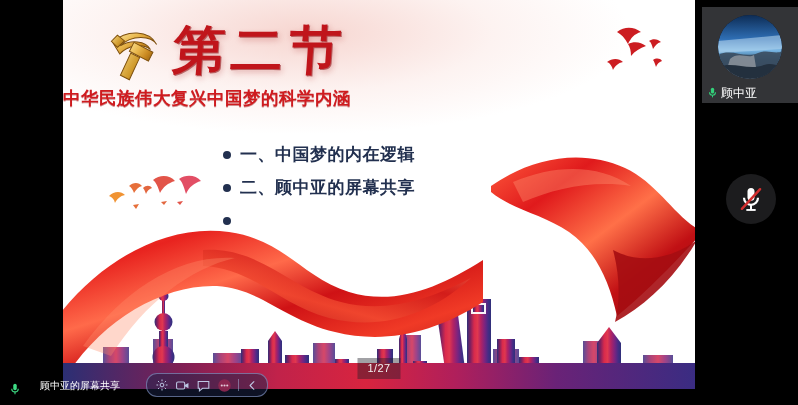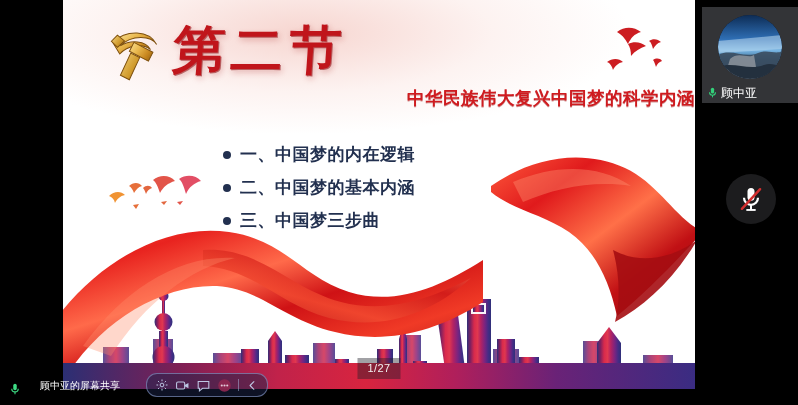--- a/index.html
+++ b/index.html
@@ -28,21 +28,21 @@
     position:absolute;left:110px;top:6px;
     font-family:"DejaVu Serif","Liberation Serif",serif;
     font-size:52px;font-weight:700;letter-spacing:6px;
     color:#c0151b;
     text-shadow:1px 1px 0 rgba(140,10,14,.55), 2px 3px 6px rgba(160,20,20,.28);
     transform:skewX(-4deg);
     white-space:nowrap;
   }
   .subtitle{
     position:absolute;left:0;top:86px;width:100%;
-    text-align:right;
+    text-align:left;
     font-size:17.5px;font-weight:700;letter-spacing:.5px;
     color:#cf1b1f;
     text-shadow:0 1px 0 rgba(150,15,18,.45);
     white-space:nowrap;
   }
 
   
   .bullets{position:absolute;left:160px;top:138px;}
   .bullet{
     display:flex;align-items:center;gap:9px;
@@ -311,25 +311,24 @@
 
     <div class="bottomband"></div>
 
     <div class="bullets">
       <div class="bullet">
         <span class="dot"></span>
         <span>一、中国梦的内在逻辑</span>
       </div>
       <div class="bullet">
         <span class="dot"></span>
-        <span>二、中国梦的基本内涵</span>
+        <span>二、顾中亚的屏幕共享</span>
       </div>
       <div class="bullet">
         <span class="dot"></span>
-        <span>三、中国梦三步曲</span>
       </div>
     </div>
 
     <div class="pagepill">1/27</div>
   </div>
 
   <div id="tile">
     <div class="av">
       <svg class="avimg" viewBox="0 0 64 64">
         <defs>

